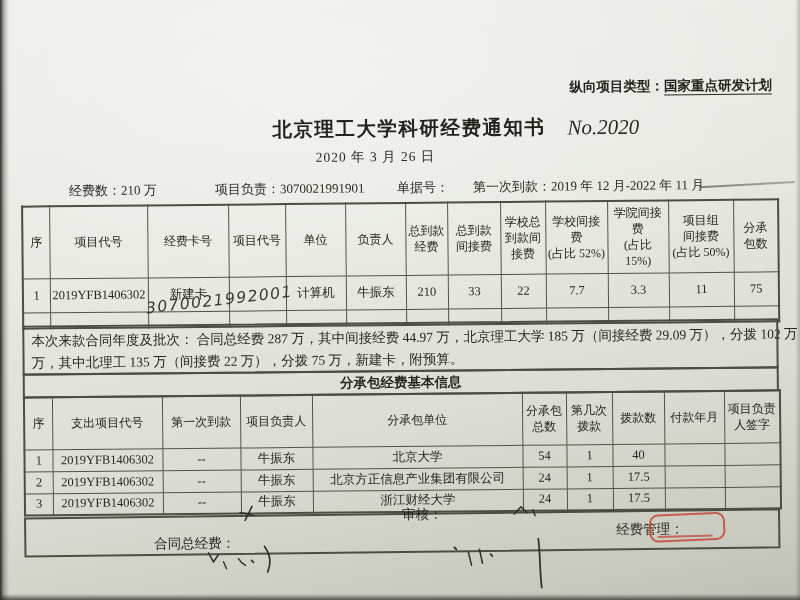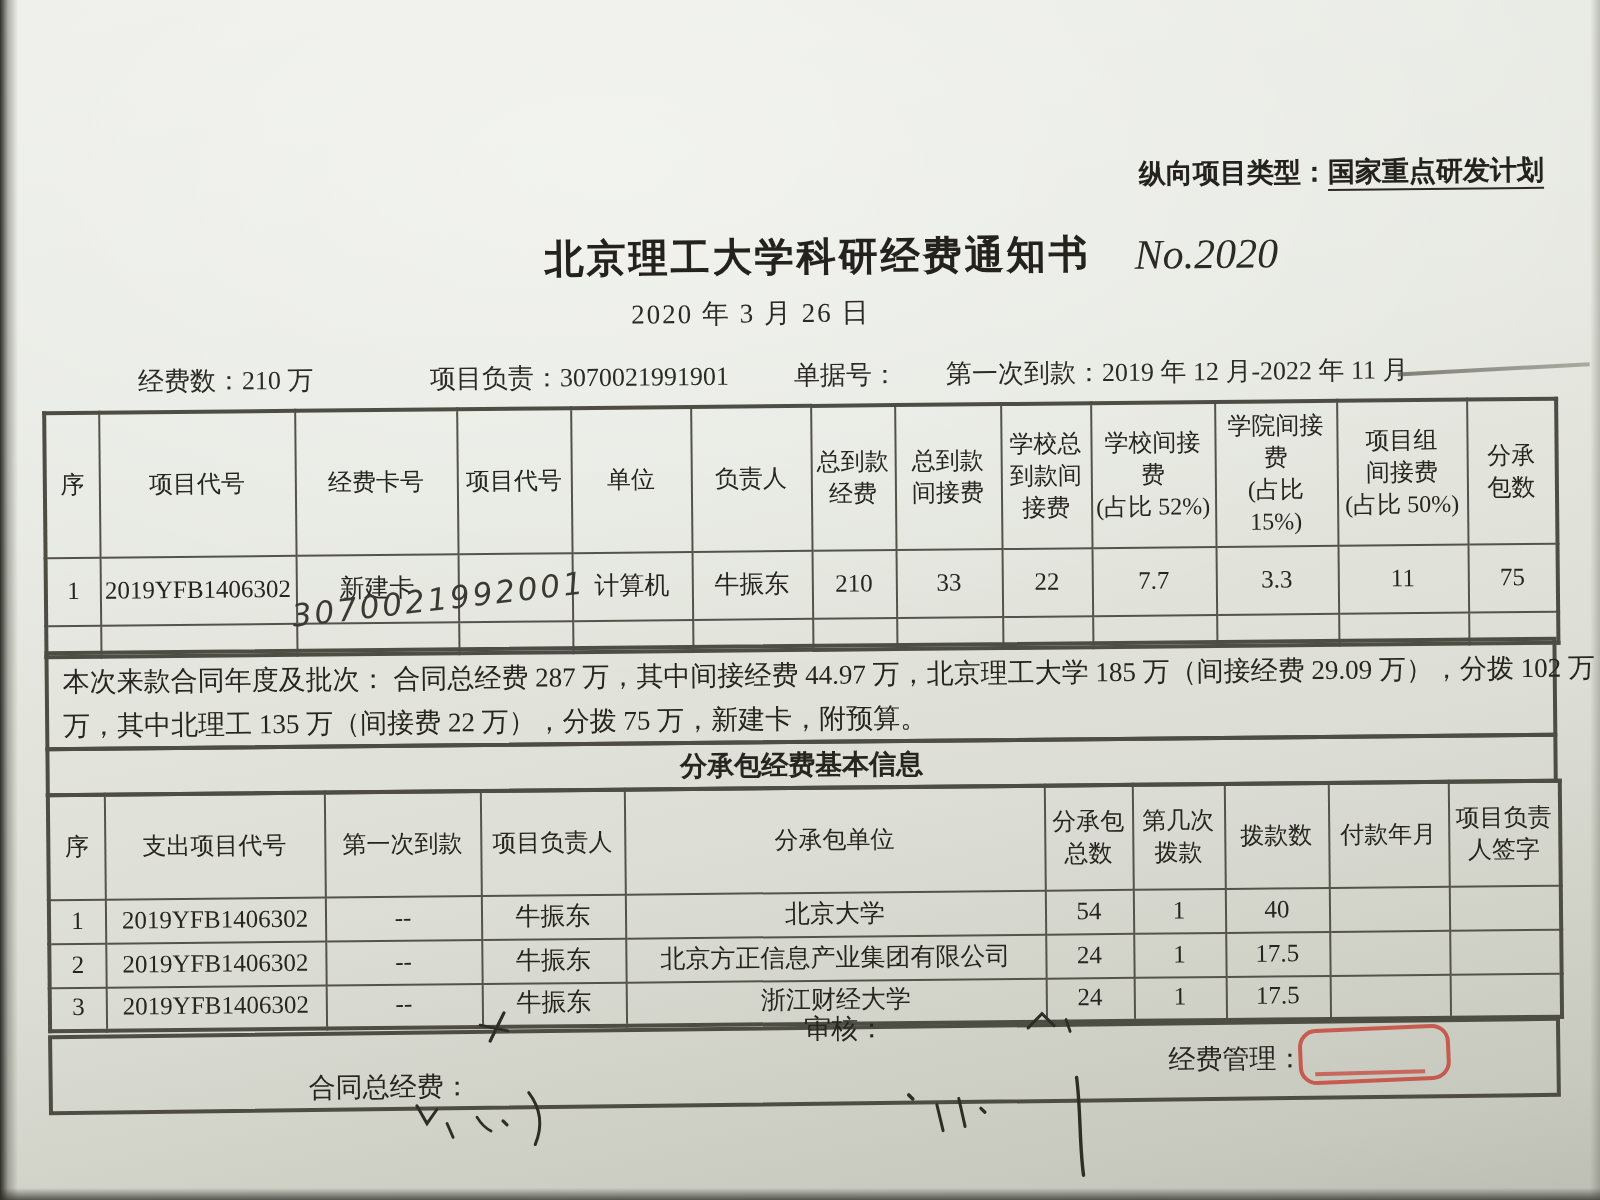--- a/index.html
+++ b/index.html
@@ -259,21 +259,21 @@
         <td>17.5</td>
         <td></td>
         <td></td>
       </tr>
     </tbody>
       </table>
 
     <div class="footer-box"></div>
     <span class="f-lbl" style="left:152px;top:533px">合同总经费：</span>
     <span class="f-lbl" style="left:400px;top:506px">审核：</span>
-    <span class="f-lbl" style="left:582px;top:523px">经费管理：</span>
+    <span class="f-lbl" style="left:614px;top:523px">经费管理：</span>
 
     <div class="red-mark"></div>
 
     <svg class="ink" width="800" height="110" viewBox="0 0 800 110">
 
       <path d="M243,24 l7,-14" stroke-width="1.6"></path>
       <path d="M238,16 l14,3" stroke-width="1.4"></path>
 
       <path d="M206,56 l5,9 l5,-7" stroke-width="1.5"></path>
       <path d="M221,65 l3,7" stroke-width="1.4"></path>

